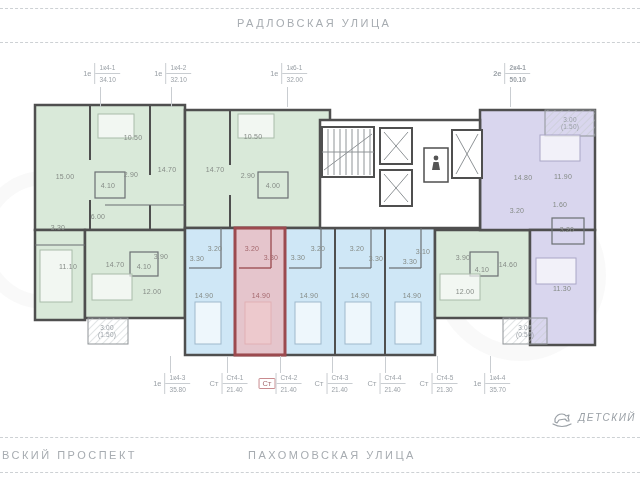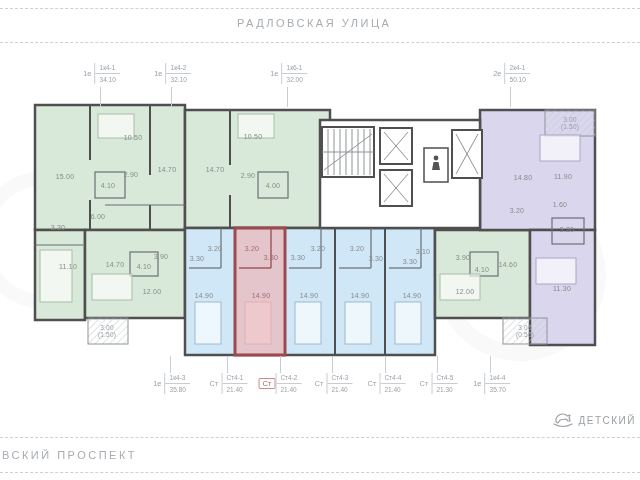--- a/index.html
+++ b/index.html
@@ -1,21 +1,21 @@
 <!DOCTYPE html>
 <html><head>
 <meta charset="utf-8">
 <style>
   html,body{margin:0;padding:0;background:#fff;}
   .canvas{position:relative;width:640px;height:480px;background:#ffffff;overflow:hidden;
           font-family:"Liberation Sans",sans-serif;}
   .dash{position:absolute;left:0;width:640px;border-top:1px dashed #cdd1d4;height:0;}
   .street{position:absolute;color:#a7acb1;font-size:11px;letter-spacing:2.5px;white-space:nowrap;}
-  .poi{position:absolute;right:4px;top:412px;display:flex;align-items:center;gap:5px;color:#9aa0a6;
-       font-size:10px;letter-spacing:1.5px;}
+  .poi{position:absolute;right:4px;top:412px;display:flex;align-items:flex-start;gap:5px;color:#9aa0a6;
+       font-size:10px;letter-spacing:1.5px;font-style:italic;}
   .plan-svg{position:absolute;left:0;top:0;}
   #label-layer{position:absolute;left:0;top:0;width:640px;height:480px;pointer-events:none;}
   .room{position:absolute;transform:translate(-50%,-50%);font-size:7px;color:#858b86;
         letter-spacing:.2px;white-space:pre-line;text-align:center;line-height:1.15;}
   .room.tone-red{color:#a4686d;}
   .room.balcony{color:#9aa0a6;font-size:6.5px;}
   .callout{position:absolute;transform:translateX(-50%);display:flex;align-items:center;
            background:#fff;color:#9ba1a7;pointer-events:auto;}
   .callout.top{top:63px;}
   .callout.bottom{top:373px;}
@@ -31,20 +31,21 @@
 
 <div class="canvas">
 
   <div class="dash" style="top:8px"></div>
   <div class="dash" style="top:42px"></div>
   <div class="dash" style="top:437px"></div>
   <div class="dash" style="top:472px"></div>
 
   <div class="street" style="left:2px;top:449px">ВСКИЙ  ПРОСПЕКТ</div>
   <div class="street" style="left:237px;top:17px">РАДЛОВСКАЯ  УЛИЦА</div>
+  <div class="street" style="left:248px;top:449px">ПАХОМОВСКАЯ  УЛИЦА</div>
 
   <div class="poi">
     <svg width="22" height="16" viewBox="0 0 22 16">
       <path d="M4 7 q2 -5 7 -5 q3 0 4 2 l3 -1 -1 3 q1 1 1 3 l-2 0 -2 -2 -6 1 -2 3 -2 -1 z" fill="none" stroke="#9aa0a6" stroke-width="1.2" stroke-linejoin="round"></path>
       <path d="M2 12 q9 5 18 0" fill="none" stroke="#9aa0a6" stroke-width="1.2" stroke-linecap="round"></path>
     </svg>
     <span>ДЕТСКИЙ</span>
   </div>
 
   <svg class="plan-svg" width="640" height="480" viewBox="0 0 640 480">
@@ -234,21 +235,21 @@
     </div>
     <div class="leader" style="left: 171px; top: 87px; height: 20px;"></div>
     <div class="callout top" style="left: 287px;">
       <span class="ctype">1е</span>
       <span class="cbody">
         <span class="ccode">1к6-1</span>
         <span class="carea">32.00</span>
       </span>
     </div>
     <div class="leader" style="left: 287px; top: 87px; height: 20px;"></div>
-    <div class="callout top" style="left: 510px;">
+    <div class="callout top" style="left: 510px; font-weight: bold;">
       <span class="ctype">2е</span>
       <span class="cbody">
         <span class="ccode">2к4-1</span>
         <span class="carea">50.10</span>
       </span>
     </div>
     <div class="leader" style="left: 510px; top: 87px; height: 20px;"></div>
     <div class="callout bottom" style="left: 170px;">
       <span class="ctype">1е</span>
       <span class="cbody">

